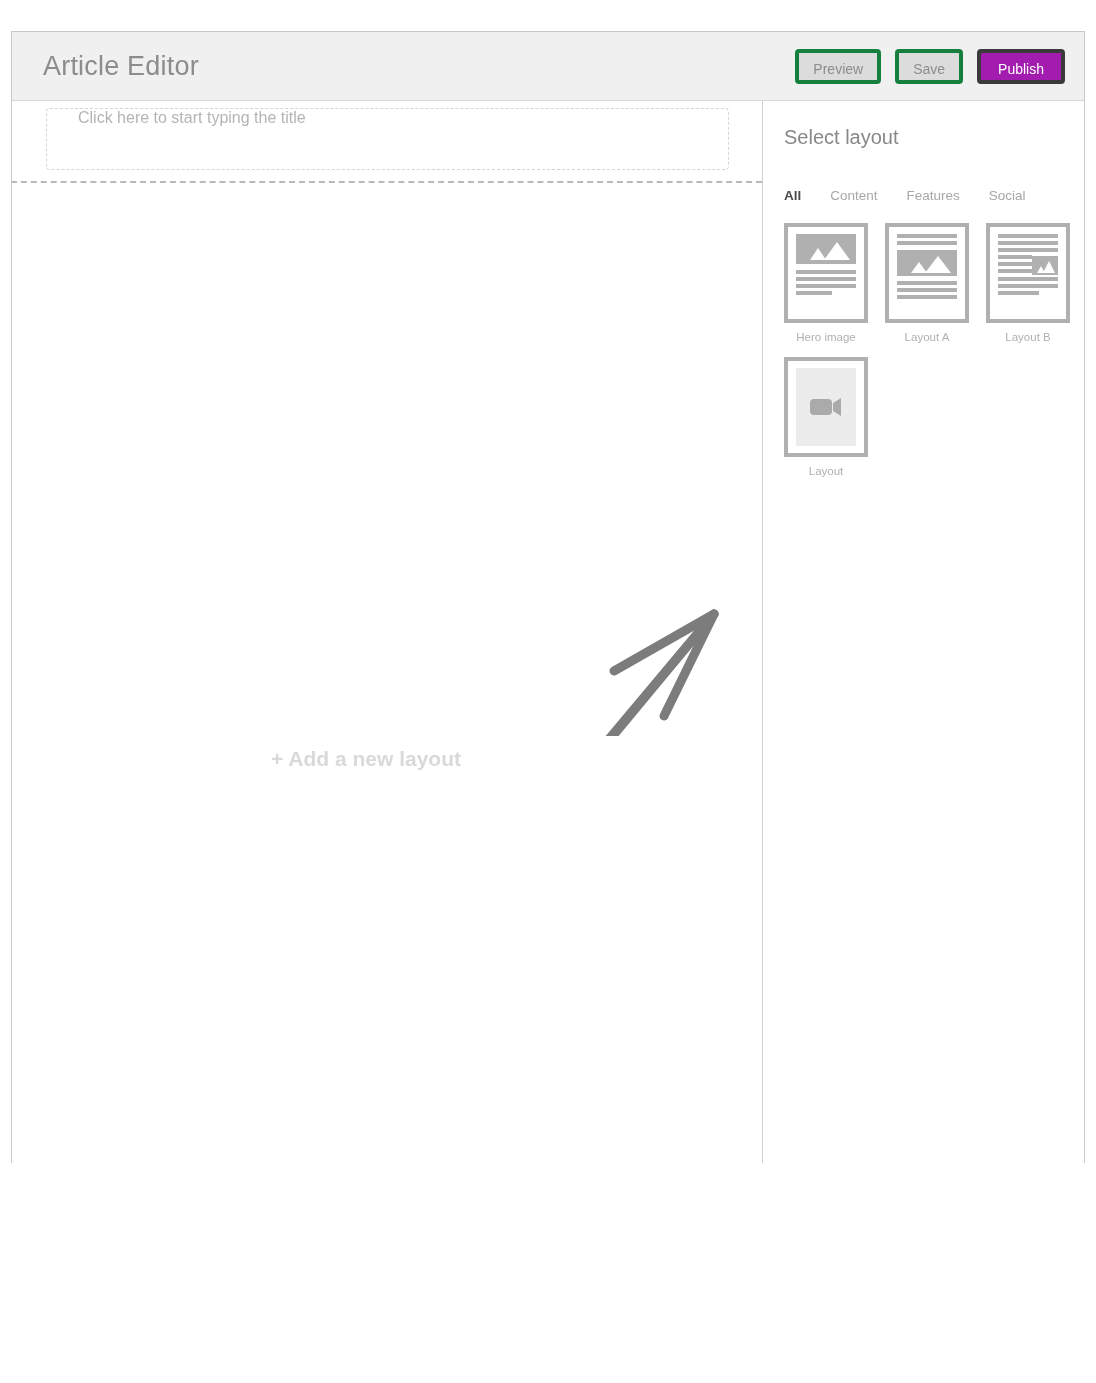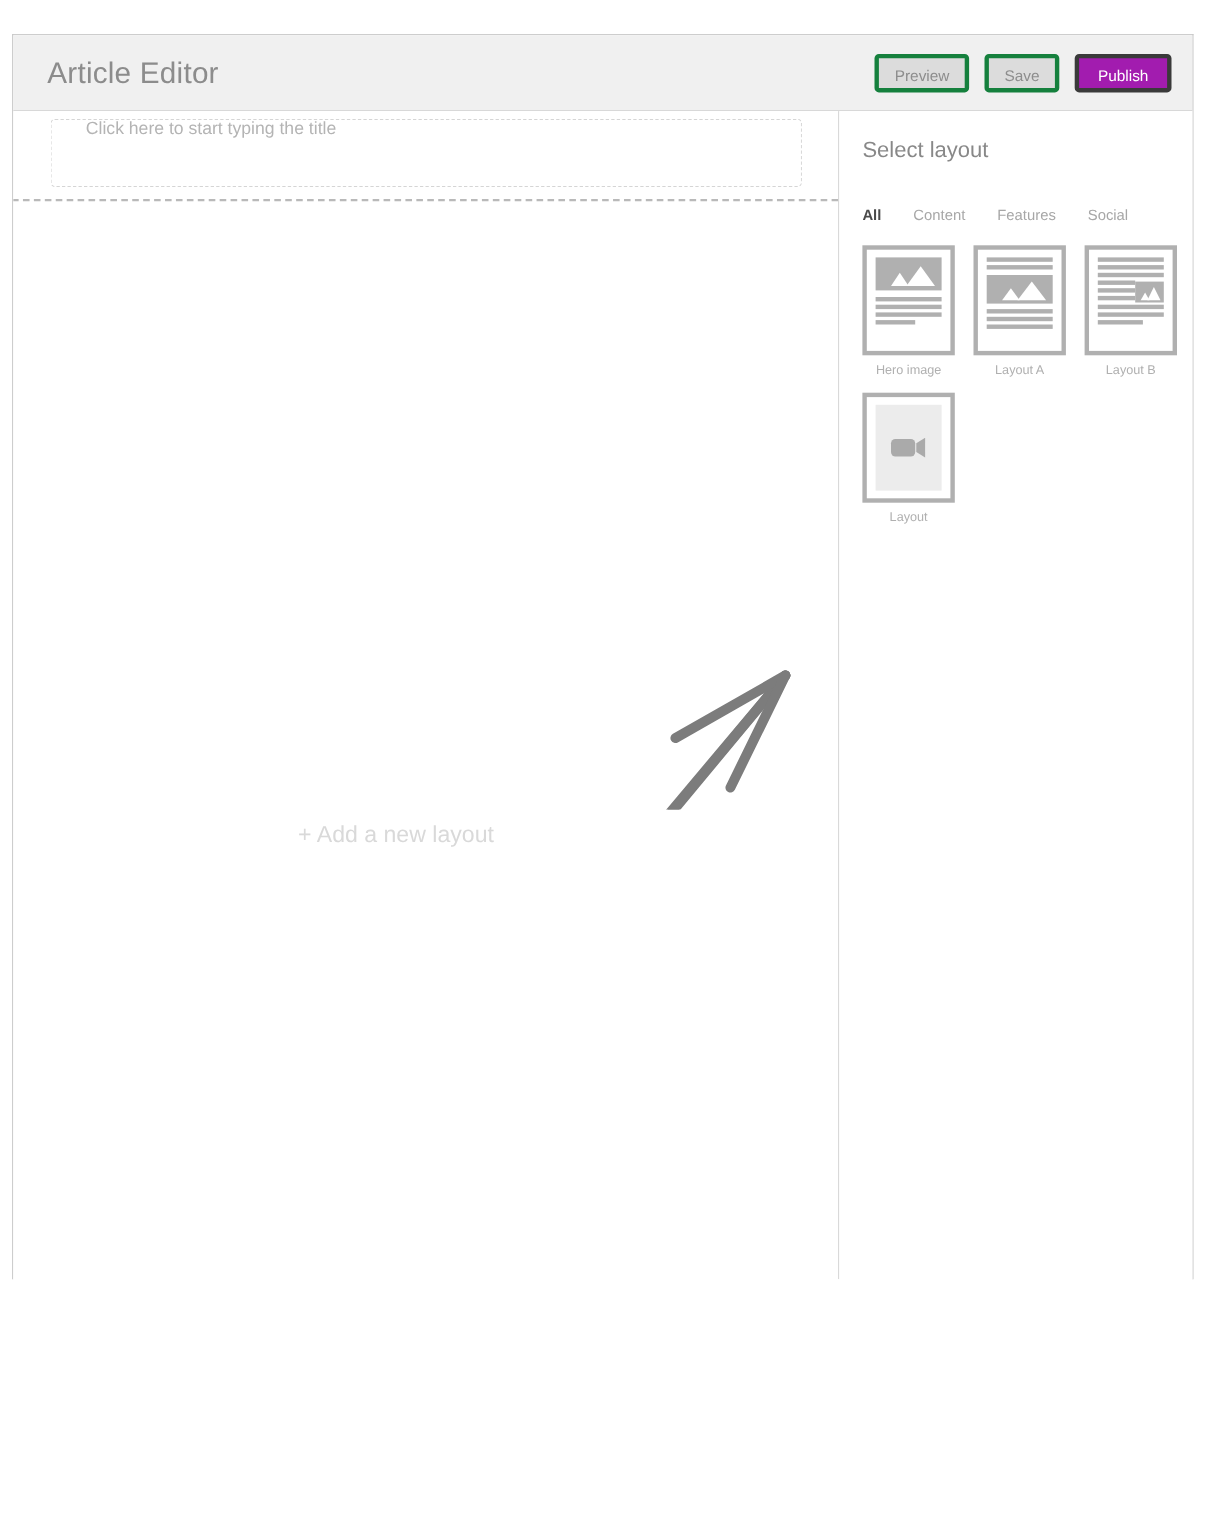--- a/index.html
+++ b/index.html
@@ -119,21 +119,21 @@
     left: -11px;
     top: 80px;
     width: 761px;
     border-top: 2px dashed #b9b9b9;
   }
   #add-layout-label {
     position: absolute;
     left: 259px;
     top: 646px;
     font-size: 21px;
-    font-weight: normal;
+    font-weight: bold;
     color: #d9d9d9;
     white-space: nowrap;
     cursor: pointer;
   }
   #pointer-arrow {
     position: absolute;
     left: 530px;
     top: 425px;
     width: 200px;
     height: 210px;

